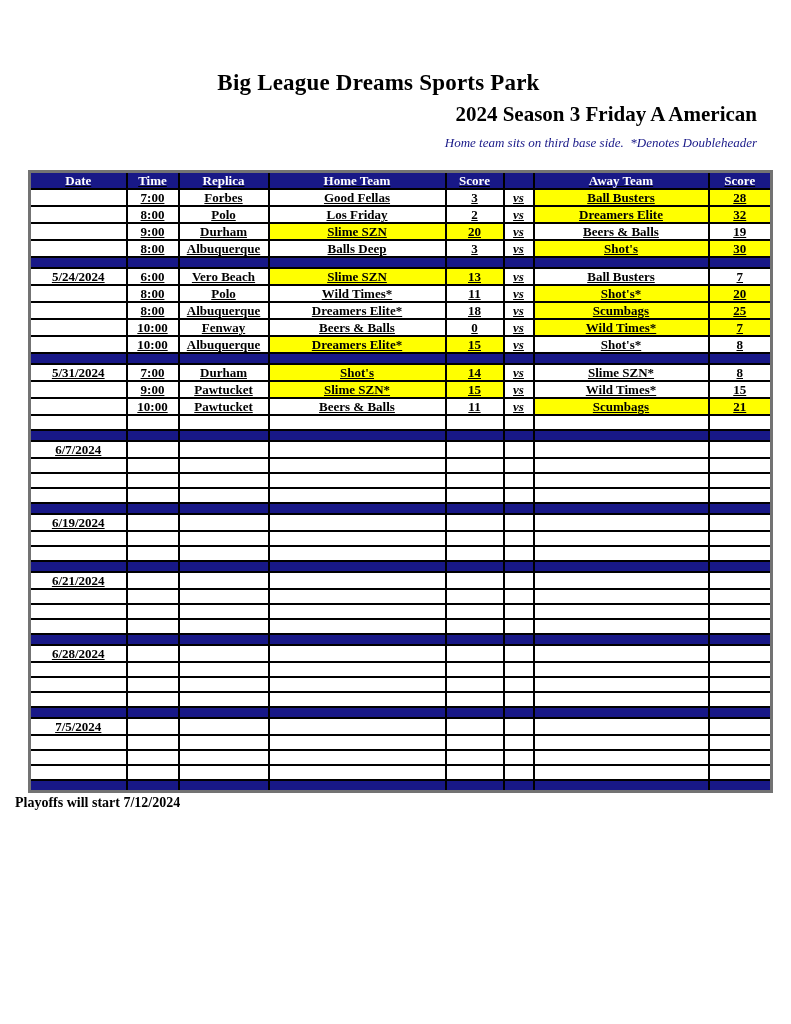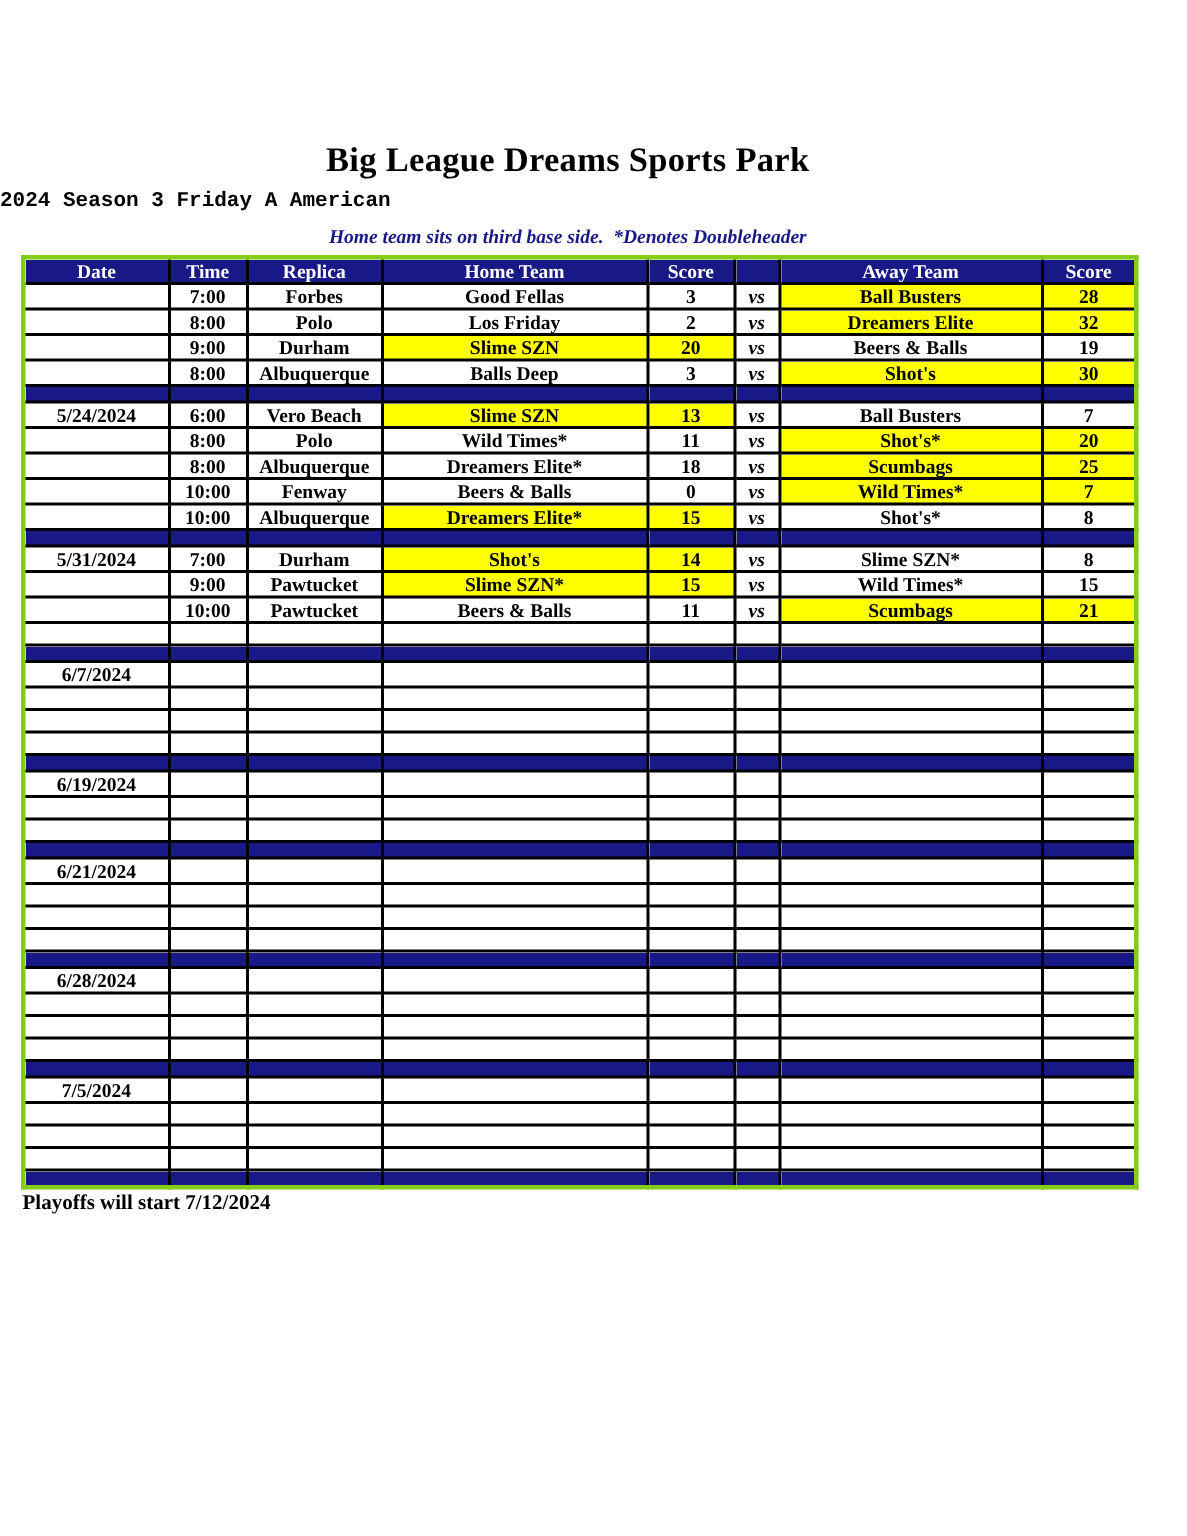--- a/index.html
+++ b/index.html
@@ -9,45 +9,45 @@
     --win-text: #181887;
     --ink: #000000;
   }
   * { margin: 0; padding: 0; box-sizing: border-box; }
   body {
     width: 791px; height: 1024px;
     background: #ffffff;
     font-family: "Liberation Serif", "DejaVu Serif", serif;
     overflow: hidden;
   }
-  .page { width: 791px; height: 1024px; padding-top: 94px; }
+  .page { width: 791px; height: 1024px; padding-top: 70px; }
   .title {
     width: 757px; text-align: center;
     font-size: 23px; font-weight: bold; color: var(--ink);
     letter-spacing: 0.2px;
   }
   .subtitle {
-    width: 757px; text-align: left;
-    font-size: 14px; font-weight: bold; color: var(--ink);
+    width: 757px; text-align: right;
+    font-size: 21px; font-weight: bold; color: var(--ink);
     margin-top: 6px;
-    font-family: Liberation Mono, monospace;
   }
   .note {
-    width: 757px; text-align: center;
-    font-size: 13px; font-weight: bold; font-style: italic;
+    width: 757px; text-align: right;
+    font-size: 13px; font-weight: normal; font-style: italic;
     color: var(--navy);
-    margin-top: 8px; margin-bottom: 4px;
+    margin-top: 8px; margin-bottom: 19px;
     white-space: pre-wrap;
   }
   table.sched {
     border-collapse: collapse;
     table-layout: fixed;
-    margin-left: 14px;
+    margin-left: 28px;
     width: 742px;
-    border: 3px solid #84cc16;
+    border: 3px solid #737373;
+    text-decoration: underline;
   }
   table.sched th, table.sched td {
     border: 2px solid #000;
     height: 15px;
     line-height: 15px;
     text-align: center;
     vertical-align: middle;
     font-size: 13px;
     font-weight: bold;
     color: var(--ink);

